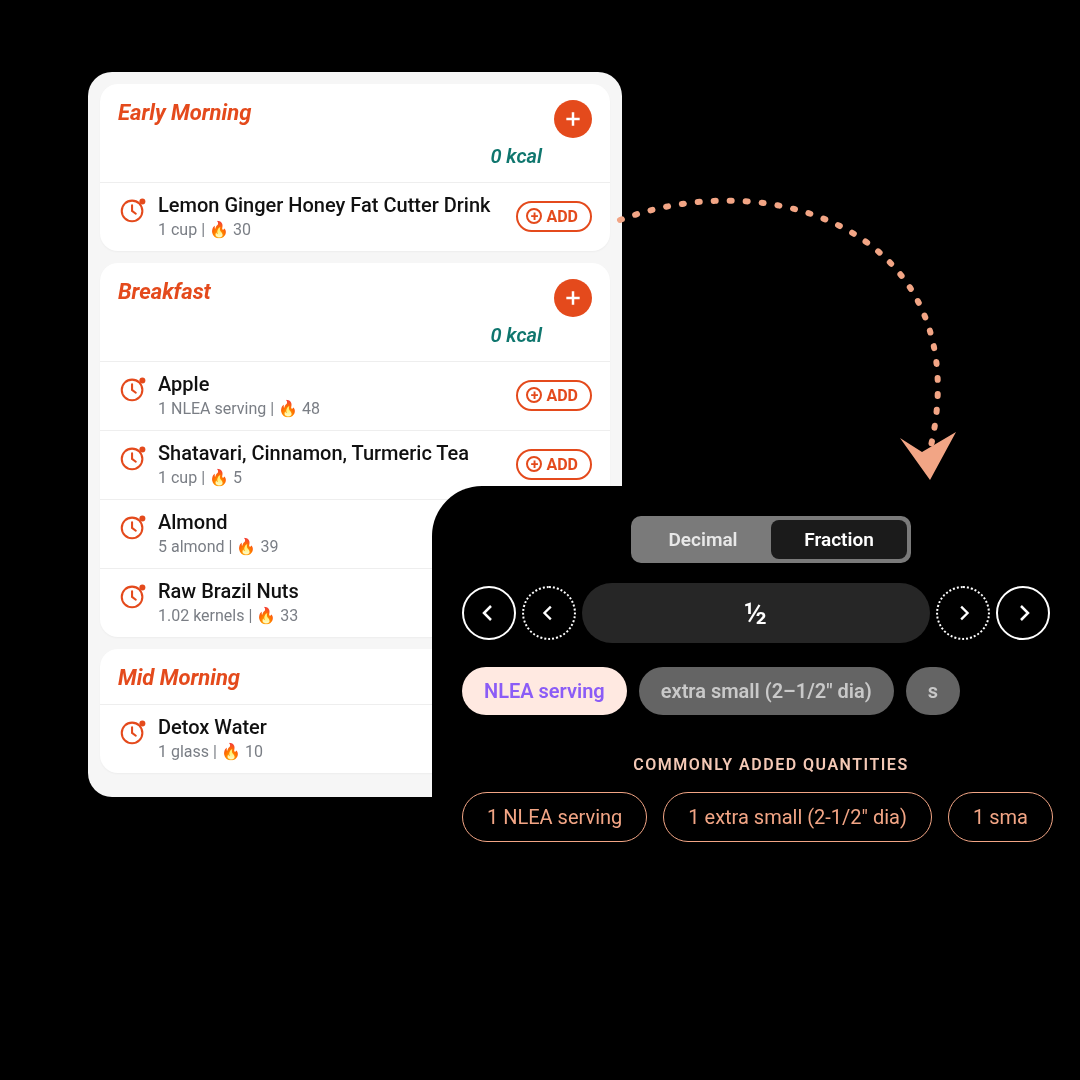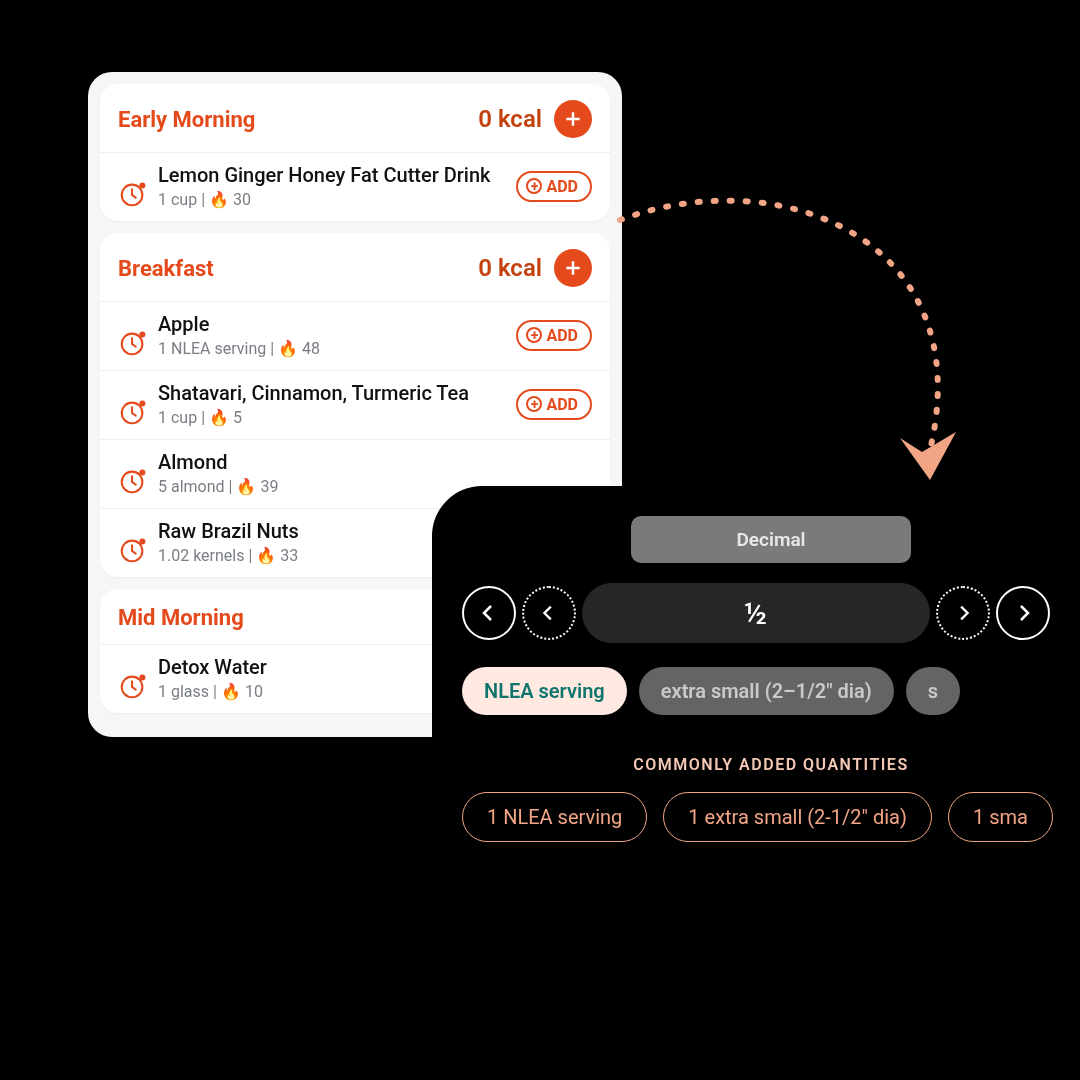--- a/index.html
+++ b/index.html
@@ -20,33 +20,34 @@
     padding: 12px;
   }
   .section {
     background: #fff;
     border-radius: 18px;
     margin-bottom: 12px;
     box-shadow: 0 1px 2px rgba(0,0,0,.04);
     overflow: hidden;
   }
   .section-hdr {
-    display: flex; align-items: center;
+    display: flex; align-items: flex-start;
     padding: 16px 18px 14px;
+    font-style: italic;
   }
   .sec-title { color:#e44a1c; font-weight:700; font-size:22px; flex:1; }
-  .sec-kcal  { color:#c2410c; font-weight:600; font-size:24px; margin-right:12px;}
+  .sec-kcal  { color:#0f766e; font-weight:600; font-size:20px; margin-right:12px;margin-top:44px;}
   .plus-btn  {
     width:38px; height:38px; border-radius:50%;
     background:#e44a1c; display:flex; align-items:center; justify-content:center;
     cursor:pointer;
   }
   .plus-btn svg { stroke:#fff; }
   .item {
-    display:flex; align-items:flex-end;
+    display:flex; align-items:flex-start;
     padding: 10px 18px 12px;
     border-top:1px solid #eee;
   }
   .clock {
     width:30px; height:30px; flex-shrink:0;
     margin-right:10px; margin-top:2px;
     position:relative;
   }
   .clock svg { width:30px; height:30px; }
   .item-body { flex:1; min-width:0; }
@@ -106,21 +107,21 @@
   .val-pill {
     flex:1; background:#262626; border-radius:30px; height:60px;
     display:flex; align-items:center; justify-content:center;
     font-size:30px; font-weight:500; letter-spacing:1px;
   }
   .chips { display:flex; gap:12px; padding-right:0; overflow:hidden;}
   .chip {
     padding:12px 22px; border-radius:999px; font-size:20px; font-weight:600;
     white-space:nowrap; cursor:pointer;
   }
-  .chip.sel  { background:#ffe9e1; color:#0f766e; }
+  .chip.sel  { background:#ffe9e1; color:#8b5cf6; }
   .chip.gray { background:#646464; color:#c9c9c9; }
   .common-hdr {
     margin-top:40px; font-size:16px; letter-spacing:1.5px; color:#f4c9b6; font-weight:600;text-align:center;
   }
   .common-row { display:flex; gap:16px; margin-top:18px; overflow:hidden;}
   .pill {
     border:1.5px solid #f2a585; color:#f2a585;
     padding:12px 24px; border-radius:999px; font-size:20px; white-space:nowrap; cursor:pointer;
   }
 </style>
@@ -267,20 +268,21 @@
 
 <svg class="arrow-svg" viewBox="0 0 460 320">
   <path d="M20 40 C 180 -20, 380 60, 330 270" stroke="#f2a585" stroke-width="6" fill="none" stroke-linecap="round" stroke-dasharray="2 14"></path>
   <path d="M330 300 L300 258 L322 272 L356 252 Z" fill="#f2a585"></path>
 </svg>
 
 <div class="qty-sheet">
 
   <div class="seg">
     <div class="seg-opt">Decimal</div>
+    <div class="seg-opt active">Fraction</div>
   </div>
 
   <div class="stepper">
     <div class="circ solid">
       <svg width="24" height="24" viewBox="0 0 24 24" fill="none" stroke-width="2.5">
           <path d="M14 5l-7 7 7 7"></path>
         </svg>
     </div>
     <div class="circ dotted">
       <svg width="22" height="22" viewBox="0 0 24 24" fill="none" stroke-width="2.5">

